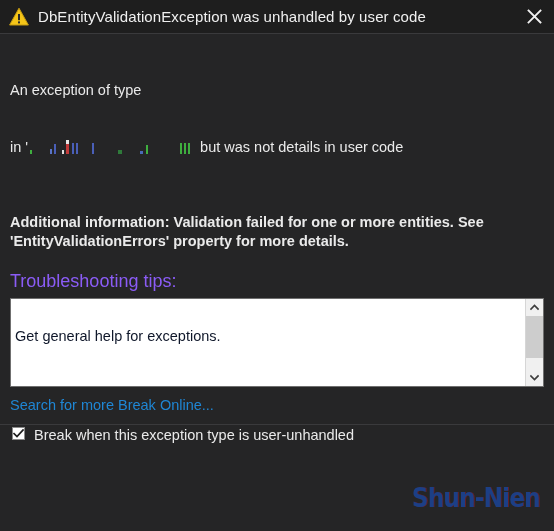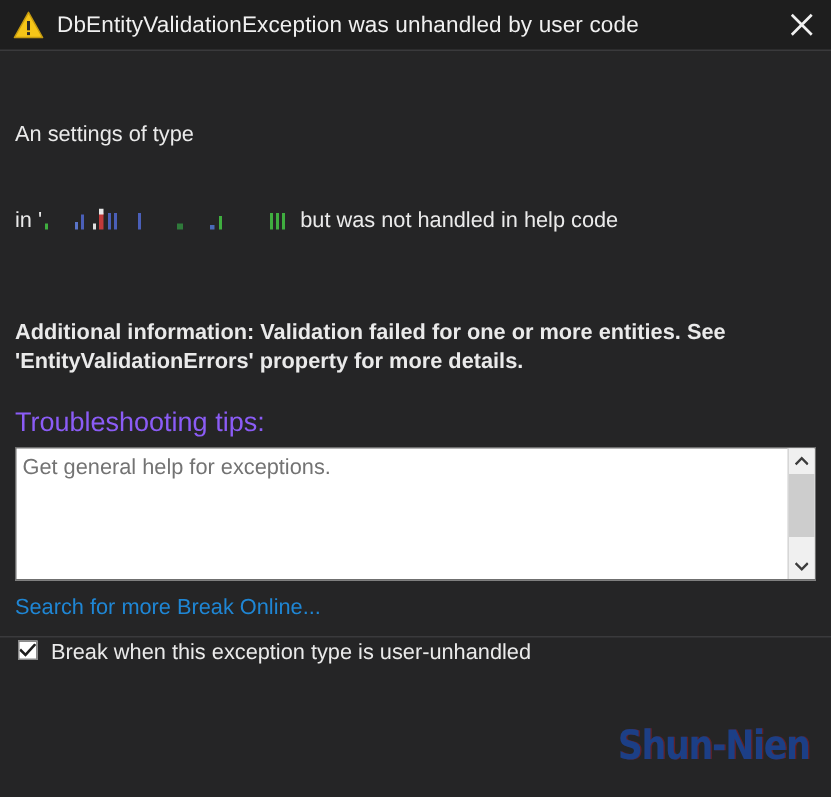--- a/index.html
+++ b/index.html
@@ -126,25 +126,26 @@
     position: relative;
   }
   #tips-list {
     flex: 1 1 auto;
     padding: 3px 4px 0 4px;
     overflow: hidden;
   }
   .tip-link {
     display: block;
     font-size: 14.5px;
-    color: #737373;
+    color: #0f172a;
     line-height: 20px;
     text-decoration: none;
     cursor: pointer;
     white-space: nowrap;
+    margin-top: 24px;
   }
 
   
   #tips-scroll {
     width: 17px;
     flex: 0 0 17px;
     background: #f0f0f0;
     border-left: 1px solid #d6d6d6;
     display: flex;
     flex-direction: column;
@@ -247,38 +248,38 @@
     <div id="close-btn">
       <svg width="17" height="17" viewBox="0 0 17 17">
         <path d="M2.5 2.5 L14.5 14.5 M14.5 2.5 L2.5 14.5" stroke="#f0f0f0" stroke-width="1.8" stroke-linecap="square"></path>
       </svg>
     </div>
   </div>
 
   <div id="content">
 
     <div class="desc">
-      <span class="desc-line">An settings of type</span>
+      <span class="desc-line">An exception of type</span>
       <span class="desc-line"><span>in '</span><span class="redacted">
           <i style="left:2px;width:2px;height:4px;background:#3fae3f;"></i>
           <i style="left:22px;width:2px;height:5px;background:#5a74c8;"></i>
           <i style="left:26px;width:2px;height:10px;background:#4a5fb8;"></i>
           <i style="left:34px;width:2px;height:4px;background:#e0e0e0;"></i>
           <i style="left:38px;width:3px;height:11px;background:#c23a3a;"></i>
           <i style="left:38px;width:3px;height:4px;bottom:11px;background:#e8e8e8;"></i>
           <i style="left:44px;width:2px;height:11px;background:#4a5fb8;"></i>
           <i style="left:48px;width:2px;height:11px;background:#4a5fb8;"></i>
           <i style="left:64px;width:2px;height:11px;background:#4a5fb8;"></i>
           <i style="left:90px;width:4px;height:4px;background:#2f7a3a;"></i>
           <i style="left:112px;width:3px;height:3px;background:#4a6ab8;"></i>
           <i style="left:118px;width:2px;height:9px;background:#3fae3f;"></i>
           <i style="left:152px;width:2px;height:11px;background:#3fae3f;"></i>
           <i style="left:156px;width:2px;height:11px;background:#3fae3f;"></i>
           <i style="left:160px;width:2px;height:11px;background:#3fae3f;"></i>
-        </span><span> but was not handled in help code</span></span>
+        </span><span> but was not details in user code</span></span>
     </div>
 
     <div class="addinfo">Additional information: Validation failed for one or more entities. See 'EntityValidationErrors' property for more details.</div>
 
     <div class="section-label" style="margin-top:20px;">Troubleshooting tips:</div>
 
     <div id="tips-box">
       <div id="tips-list">
         <a class="tip-link" href="#">Get general help for exceptions.</a>
       </div>

